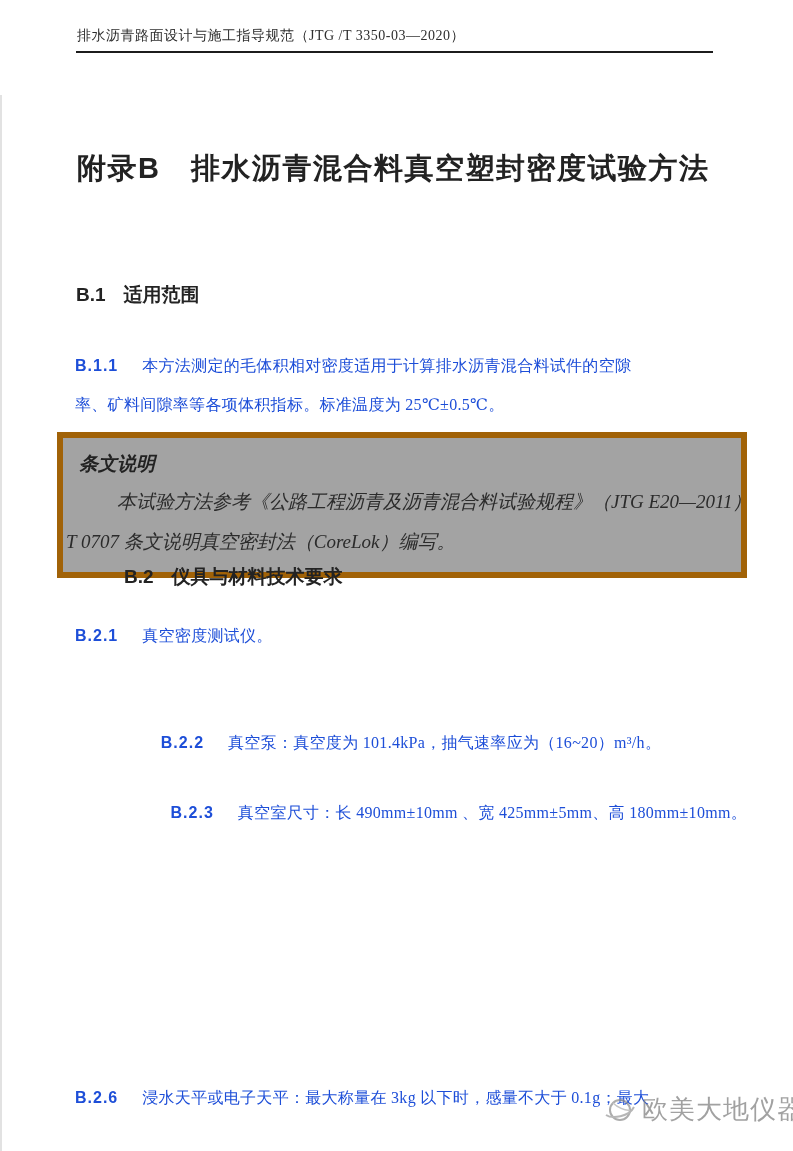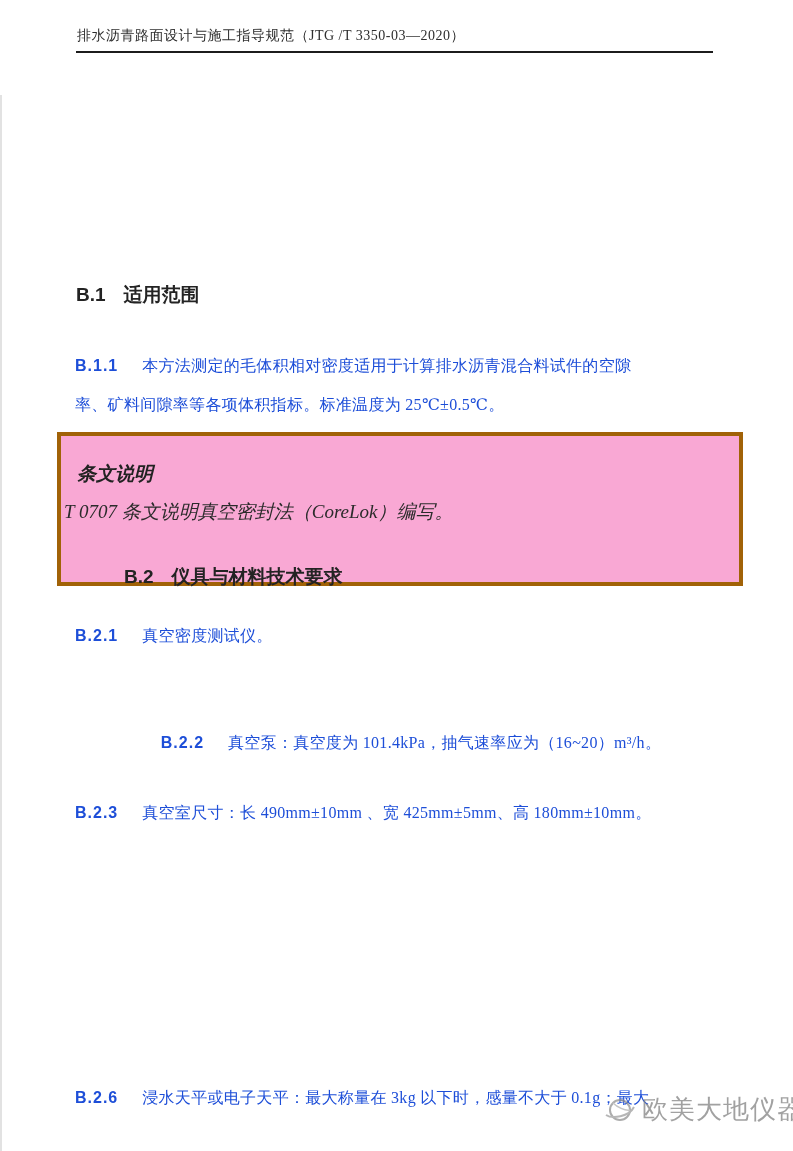--- a/index.html
+++ b/index.html
@@ -66,23 +66,23 @@
   .plabel {
     font-family: "Liberation Sans", "DejaVu Sans", sans-serif;
     font-weight: bold;
     margin-right: 24px;
     letter-spacing: 1px;
   }
   .note-box {
     position: absolute;
     left: 57px; top: 432px;
     width: 678px; height: 126px;
-    border: 4px solid #a16207;
-    background: #f9a8d4;
-    padding-top: 20px;
+    border: 6px solid #a16207;
+    background: #a3a3a3;
+    padding-top: 8px;
     box-sizing: content-box;
   }
   .note-title {
     font-family: "Liberation Serif", "DejaVu Serif", serif;
     font-style: italic;
     font-weight: bold;
     font-size: 19px;
     line-height: 36px;
     padding-left: 16px;
     color: #222222;
@@ -118,48 +118,50 @@
 </head>
 <body>
 
 <div class="page">
 
   <div class="scan-edge"></div>
 
   <div class="doc-header">排水沥青路面设计与施工指导规范（JTG /T 3350-03—2020）</div>
   <div class="header-rule"></div>
 
+  <div class="doc-title">附录B　排水沥青混合料真空塑封密度试验方法</div>
 
   <div class="section-heading" style="top:282px;text-align:right;">
     <span class="hlabel">B.1</span><span>适用范围</span>
   </div>
 
   <div class="para" style="top:346px;">
     <div class="pline"><span class="plabel">B.1.1</span><span>本方法测定的毛体积相对密度适用于计算排水沥青混合料试件的空隙</span></div>
     <div class="pline">率、矿料间隙率等各项体积指标。标准温度为 25℃±0.5℃。</div>
   </div>
 
   <div class="note-box">
     <div class="note-title">条文说明</div>
+    <div class="note-line first">本试验方法参考《公路工程沥青及沥青混合料试验规程》（JTG E20—2011）</div>
     <div class="note-line second">T 0707 条文说明真空密封法（CoreLok）编写。</div>
   </div>
 
   <div class="section-heading" style="top:564px;margin-left:48px;">
     <span class="hlabel">B.2</span><span>仪具与材料技术要求</span>
   </div>
 
   <div class="para" style="top:616px;">
     <div class="pline"><span class="plabel">B.2.1</span><span>真空密度测试仪。</span></div>
   </div>
 
   <div class="para" style="top:723px;text-align:center;">
     <div class="pline"><span class="plabel">B.2.2</span><span>真空泵：真空度为 101.4kPa，抽气速率应为（16~20）m³/h。</span></div>
   </div>
 
-  <div class="para" style="top:793px;">
+  <div class="para" style="top:793px;text-align:right;">
     <div class="pline"><span class="plabel">B.2.3</span><span>真空室尺寸：长 490mm±10mm 、宽 425mm±5mm、高 180mm±10mm。</span></div>
   </div>
 
 
 
   <div class="para" style="top:1078px;">
     <div class="pline"><span class="plabel">B.2.6</span><span>浸水天平或电子天平：最大称量在 3kg 以下时，感量不大于 0.1g；最大</span></div>
   </div>
 
   <div class="watermark">

